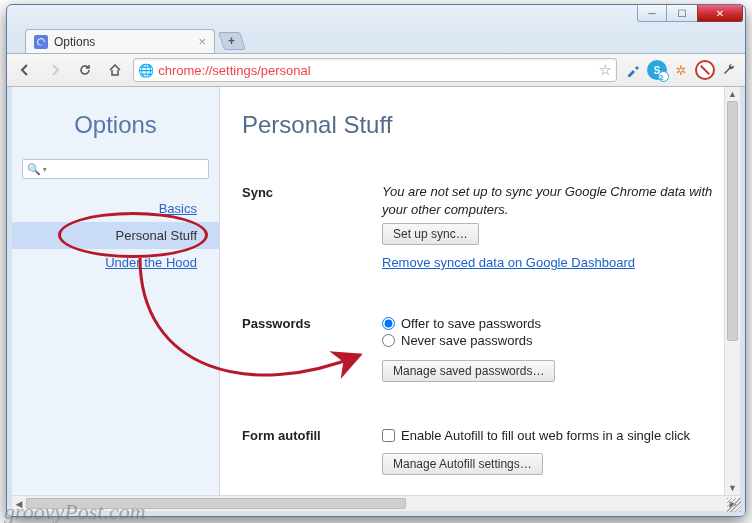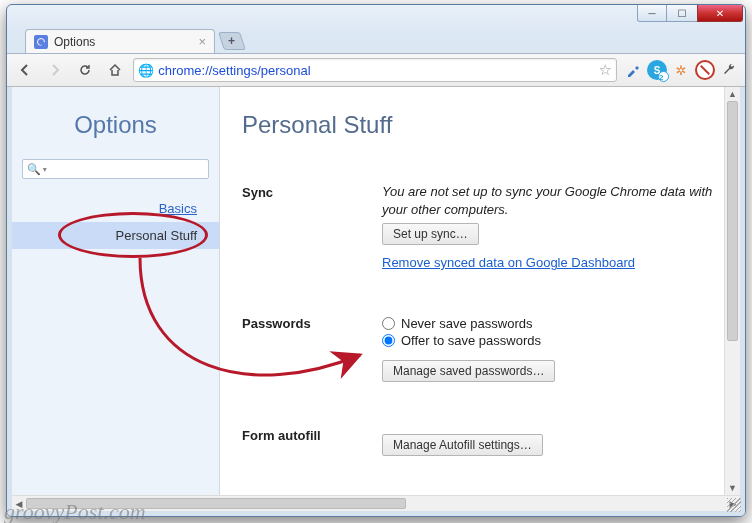--- a/index.html
+++ b/index.html
@@ -125,21 +125,21 @@
     border: 1px solid #bfbfbf;
     border-radius: 3px;
     background: #fff;
     display: flex;
     align-items: center;
     padding: 0 4px;
     gap: 4px;
     box-shadow: inset 0 1px 2px rgba(0,0,0,0.08);
   }
   .omnibox .globe { color:#888; font-size:13px; }
-  .omnibox .url { flex:1; color:#1d4ed8; font-size:13px; }
+  .omnibox .url { flex:1; color:#ef4444; font-size:13px; }
   .omnibox .star { color:#999; font-size:15px; }
   .ext-icons { display:flex; gap:4px; align-items:center; }
   .ext { width:20px;height:20px;display:flex;align-items:center;justify-content:center;border-radius:2px;font-size:13px; position:relative;}
   .e-eyedrop{color:#3a78c6;}
   .e-skype{background:#2aa7e0;color:#fff;border-radius:50%;font-size:10px;font-weight:bold;}
   .e-skype .badge{position:absolute;bottom:-2px;right:-2px;background:#fff;color:#2aa7e0;border-radius:50%;width:11px;height:11px;font-size:8px;line-height:11px;border:1px solid #2aa7e0;}
   .e-gear{color:#e7843c;}
   .e-noscript{background:#fff;border:2px solid #c0392b;border-radius:50%;position:relative;}
   .e-noscript::after{content:'';position:absolute;left:2px;right:2px;top:50%;height:2px;background:#c0392b;transform:translateY(-50%) rotate(45deg);}
   .e-wrench{color:#555;}
@@ -339,54 +339,59 @@
   <div class="content-wrap">
 
     <div class="sidebar">
       <h1>Options</h1>
       <div class="searchbox">
         <span class="mag">🔍</span>
         <span class="dd">▾</span>
       </div>
       <a class="nav-item">Basics</a>
       <a class="nav-item active">Personal Stuff</a>
+      <a class="nav-item">Under the Hood</a>
     </div>
 
     <div class="main">
       <h1>Personal Stuff</h1>
 
       <div class="section">
         <div class="label">Sync</div>
         <div class="body">
           <div style="line-height:1.4;font-style:italic;">You are not set up to sync your Google Chrome data with your other computers.</div>
           <button class="btn">Set up sync…</button>
           <div style="height:10px"></div>
           <span class="link">Remove synced data on Google Dashboard</span>
         </div>
       </div>
 
       <div class="section">
         <div class="label">Passwords</div>
         <div class="body">
           <label class="radio-row">
+            <input type="radio" name="pw" checked="" style="">
+            <span>Offer to save passwords</span>
+          </label>
+          <label class="radio-row">
             <input type="radio" name="pw" style="">
             <span>Never save passwords</span>
-          </label>
-          <label class="radio-row">
-            <input type="radio" name="pw" checked="" style="">
-            <span>Offer to save passwords</span>
           </label>
           <div style="height:6px"></div>
           <button class="btn">Manage saved passwords…</button>
         </div>
       </div>
 
       <div class="section">
         <div class="label">Form autofill</div>
         <div class="body">
+          <label class="check-row">
+            <input type="checkbox" style="">
+            <span>Enable Autofill to fill out web forms in a single click</span>
+          </label>
           <div style="height:4px"></div>
           <button class="btn">Manage Autofill settings…</button>
         </div>
       </div>
     </div>
 
     <div class="vscroll">
       <div class="arr up">▲</div>
       <div class="thumb"></div>
       <div class="arr down">▼</div>

